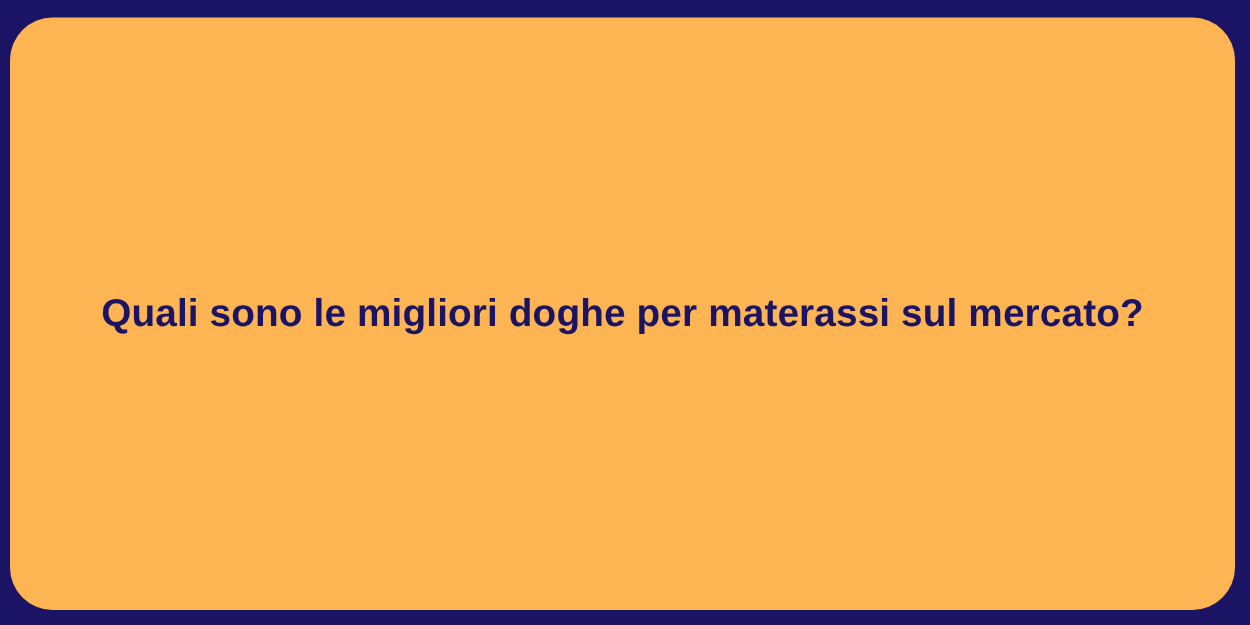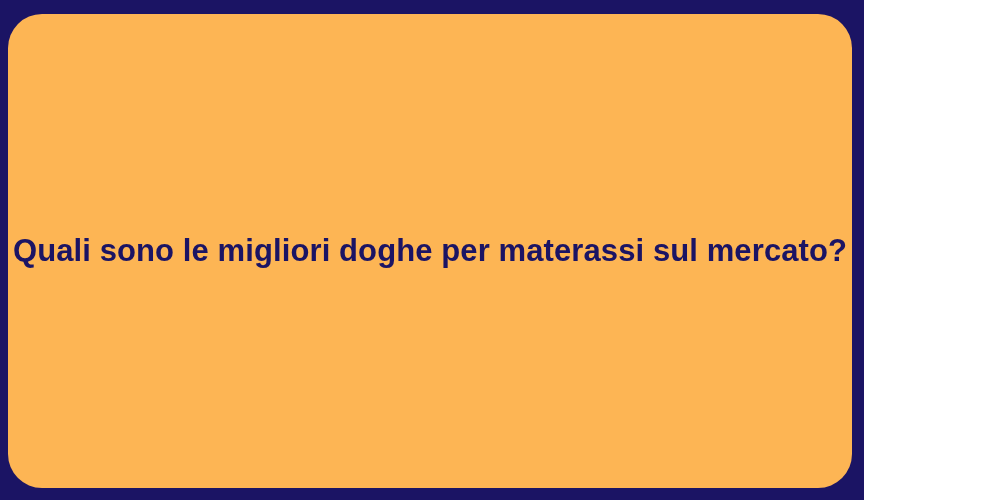--- a/index.html
+++ b/index.html
@@ -12,21 +12,21 @@
     width: 1000px;
     height: 500px;
     overflow: hidden;
     font-family: "Liberation Sans", sans-serif;
   }
 
   
   .frame {
     box-sizing: border-box;
     position: relative;
-    width: 864px;
+    width: 1000px;
     height: 500px;
     background: #1b1464;
     padding: 14px 12px 12px 8px;
   }
 
   
   .card {
     box-sizing: border-box;
     width: 100%;
     height: 100%;

